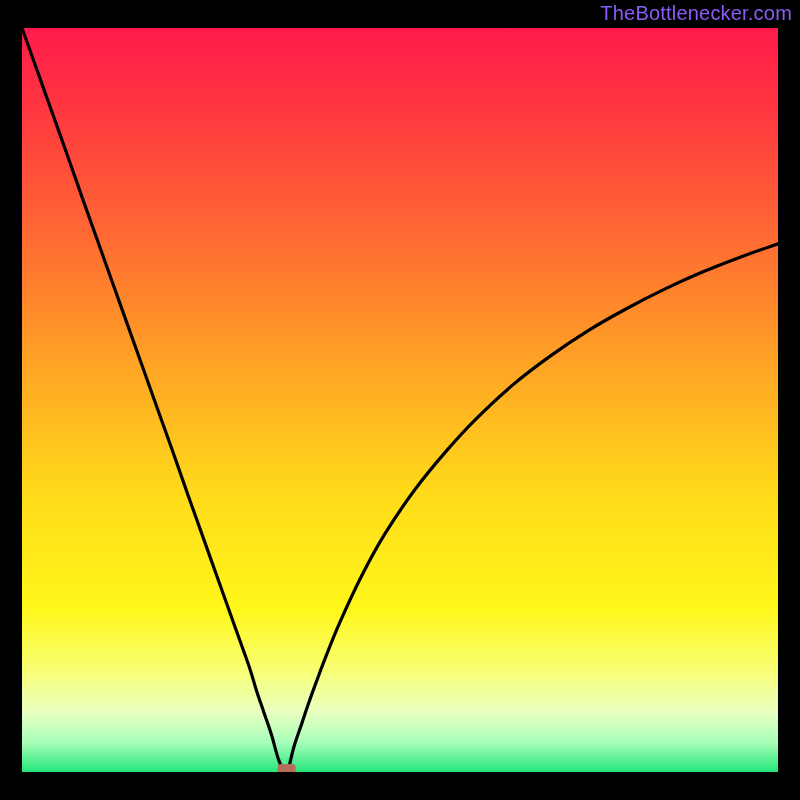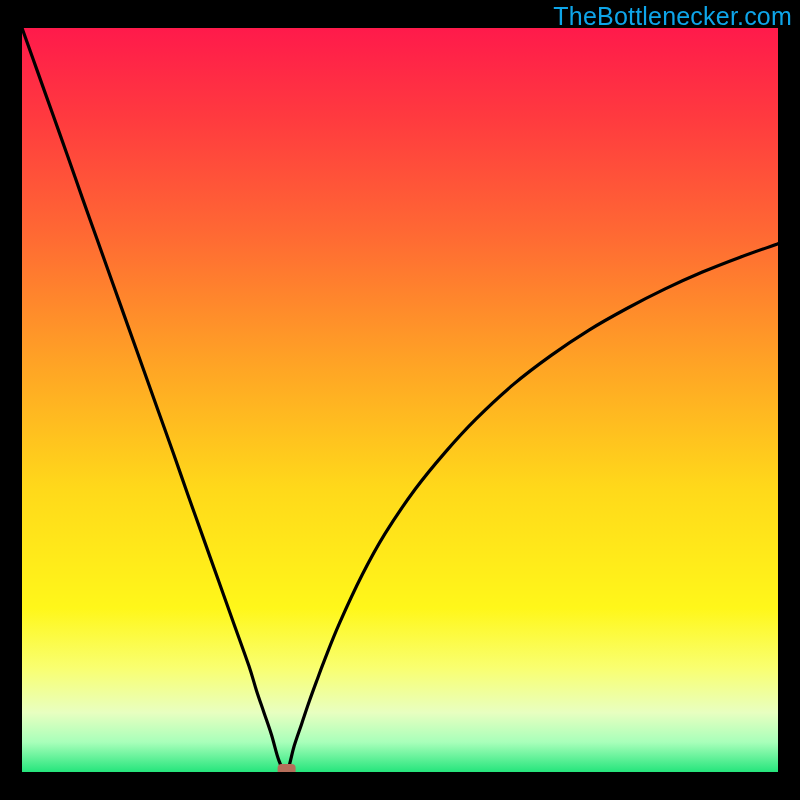--- a/index.html
+++ b/index.html
@@ -14,22 +14,22 @@
   .frame {
     position: relative;
     width: 800px;
     height: 800px;
     background: #000;
   }
   .attribution {
     position: absolute;
     top: 2px;
     right: 8px;
-    color: #0ea5e9;
-    font-size: 25px;
+    color: #8b5cf6;
+    font-size: 20px;
     font-weight: 500;
     letter-spacing: 0.2px;
   }
   .plot {
     position: absolute;
     left: 22px;
     top: 28px;
     width: 756px;
     height: 744px;
   }

